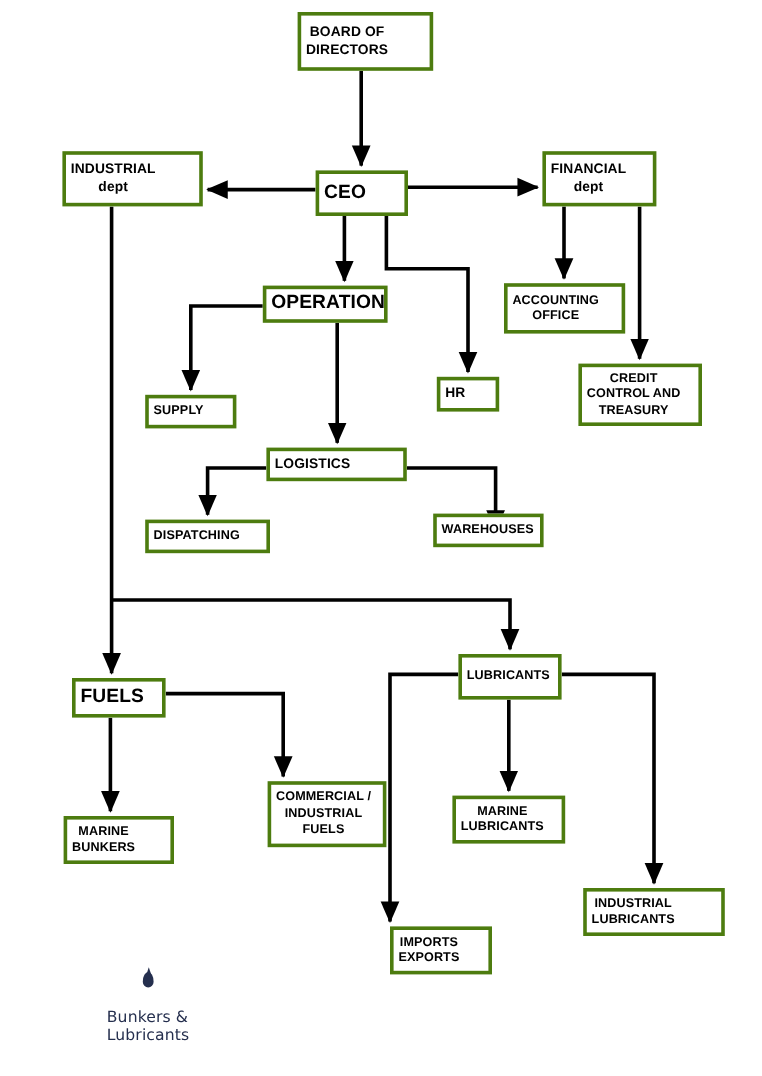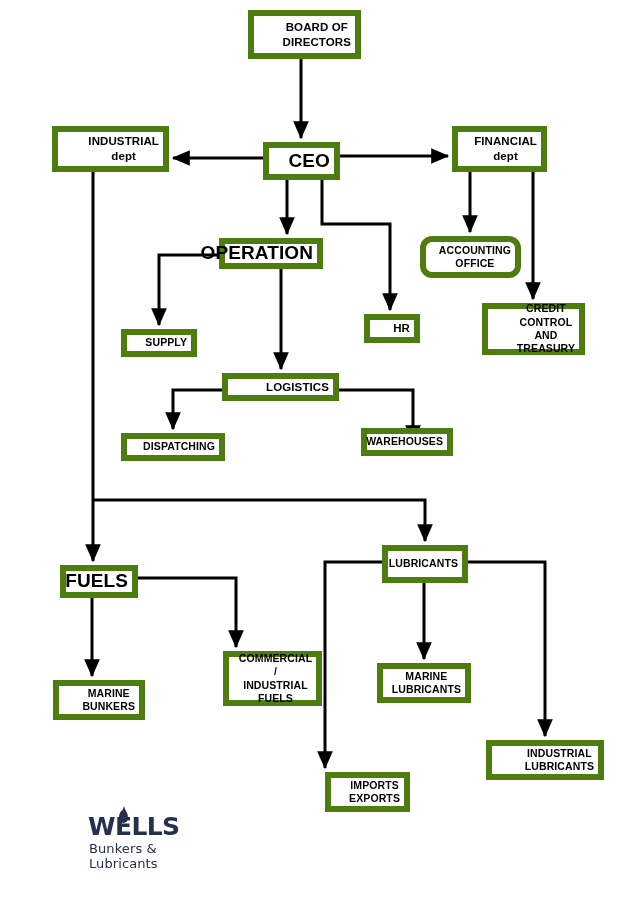--- a/index.html
+++ b/index.html
@@ -13,33 +13,32 @@
   #chart-canvas {
     position: relative;
     width: 635px;
     height: 897px;
     background: #ffffff;
     overflow: hidden;
   }
   .node {
     position: absolute;
     box-sizing: border-box;
-    border: 6px solid #4d7c0f;
+    border: 3px solid #4d7c0f;
     background: #ffffff;
     color: #000000;
     font-weight: bold;
     display: flex;
     align-items: center;
-    justify-content: flex-end;
+    justify-content: flex-start;
     text-align: center;
     line-height: 1.28;
     letter-spacing: 0.1px;
-    padding-left: 44px;
-  }
-  .node.sz-lg  { font-size: 19px; }
+  }
+  .node.sz-lg  { font-size: 16px; }
   .node.sz-md  { font-size: 11.5px; }
   .node.sz-sm  { font-size: 10.5px; }
   .node .lbl {
     display: block;
     white-space: pre-line;
     padding: 0 4px;
   }
   svg.edges {
     position: absolute;
     left: 0;
@@ -142,21 +141,21 @@
       <div class="node sz-lg" style="left: 263px; top: 142px; width: 77px; height: 38px;">
         <span class="lbl">CEO</span>
       </div>
       <div class="node sz-md" style="left: 452px; top: 126px; width: 95px; height: 46px;">
         <span class="lbl">FINANCIAL
 dept</span>
       </div>
       <div class="node sz-lg" style="left: 219px; top: 238px; width: 104px; height: 31px;">
         <span class="lbl">OPERATION</span>
       </div>
-      <div class="node sz-sm" style="left: 420px; top: 236px; width: 101px; height: 42px; border-radius: 12px;">
+      <div class="node sz-sm" style="left: 420px; top: 236px; width: 101px; height: 42px;">
         <span class="lbl">ACCOUNTING
 OFFICE</span>
       </div>
       <div class="node sz-sm" style="left: 121px; top: 329px; width: 76px; height: 28px;">
         <span class="lbl">SUPPLY</span>
       </div>
       <div class="node sz-md" style="left: 364px; top: 314px; width: 52px; height: 29px;">
         <span class="lbl">HR</span>
       </div>
       <div class="node sz-sm" style="left: 482px; top: 303px; width: 103px; height: 52px;">
@@ -196,18 +195,17 @@
         <span class="lbl">INDUSTRIAL
 LUBRICANTS</span>
       </div>
       <div class="node sz-sm" style="left: 283px; top: 772px; width: 85px; height: 40px; margin-left: 42px;">
         <span class="lbl">IMPORTS
 EXPORTS</span>
       </div>
     </div>
 
   <div class="logo">
-    <span class="logo-word">WELLS</span>
     <span class="logo-drop"></span>
     <span class="logo-sub">Bunkers &amp; Lubricants</span>
   </div>
 
 </div>
 
 </body></html>

